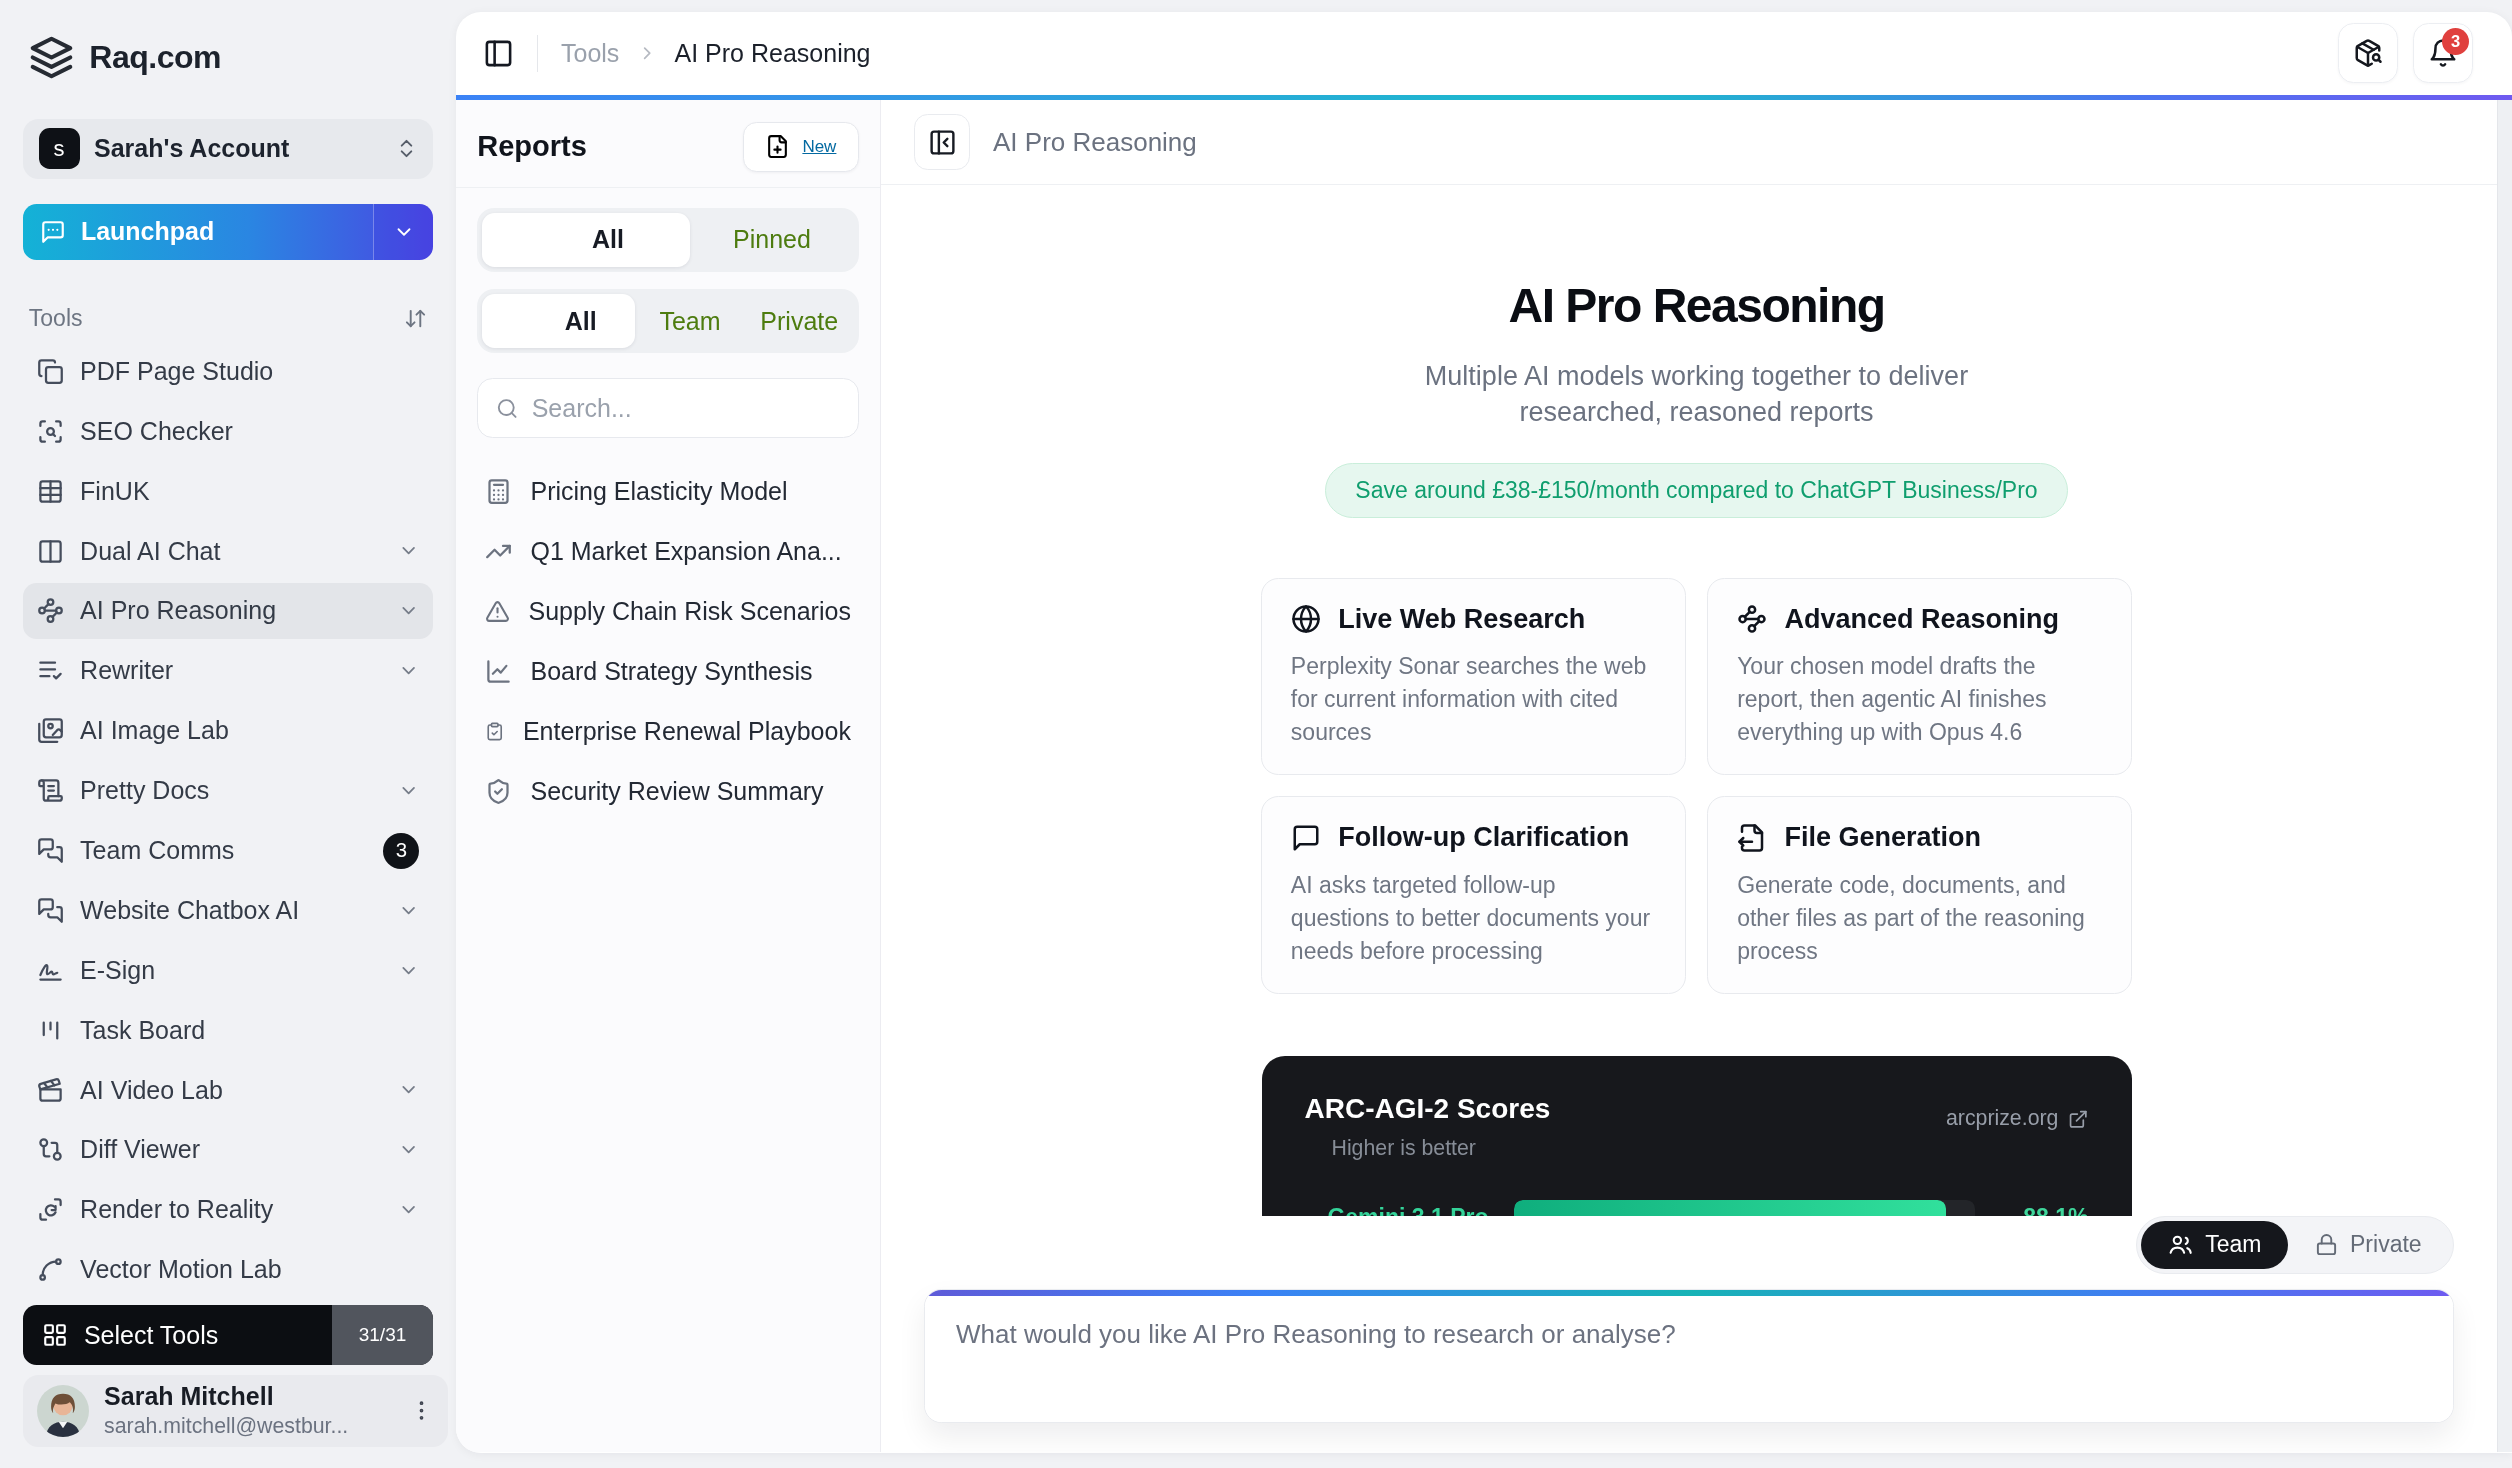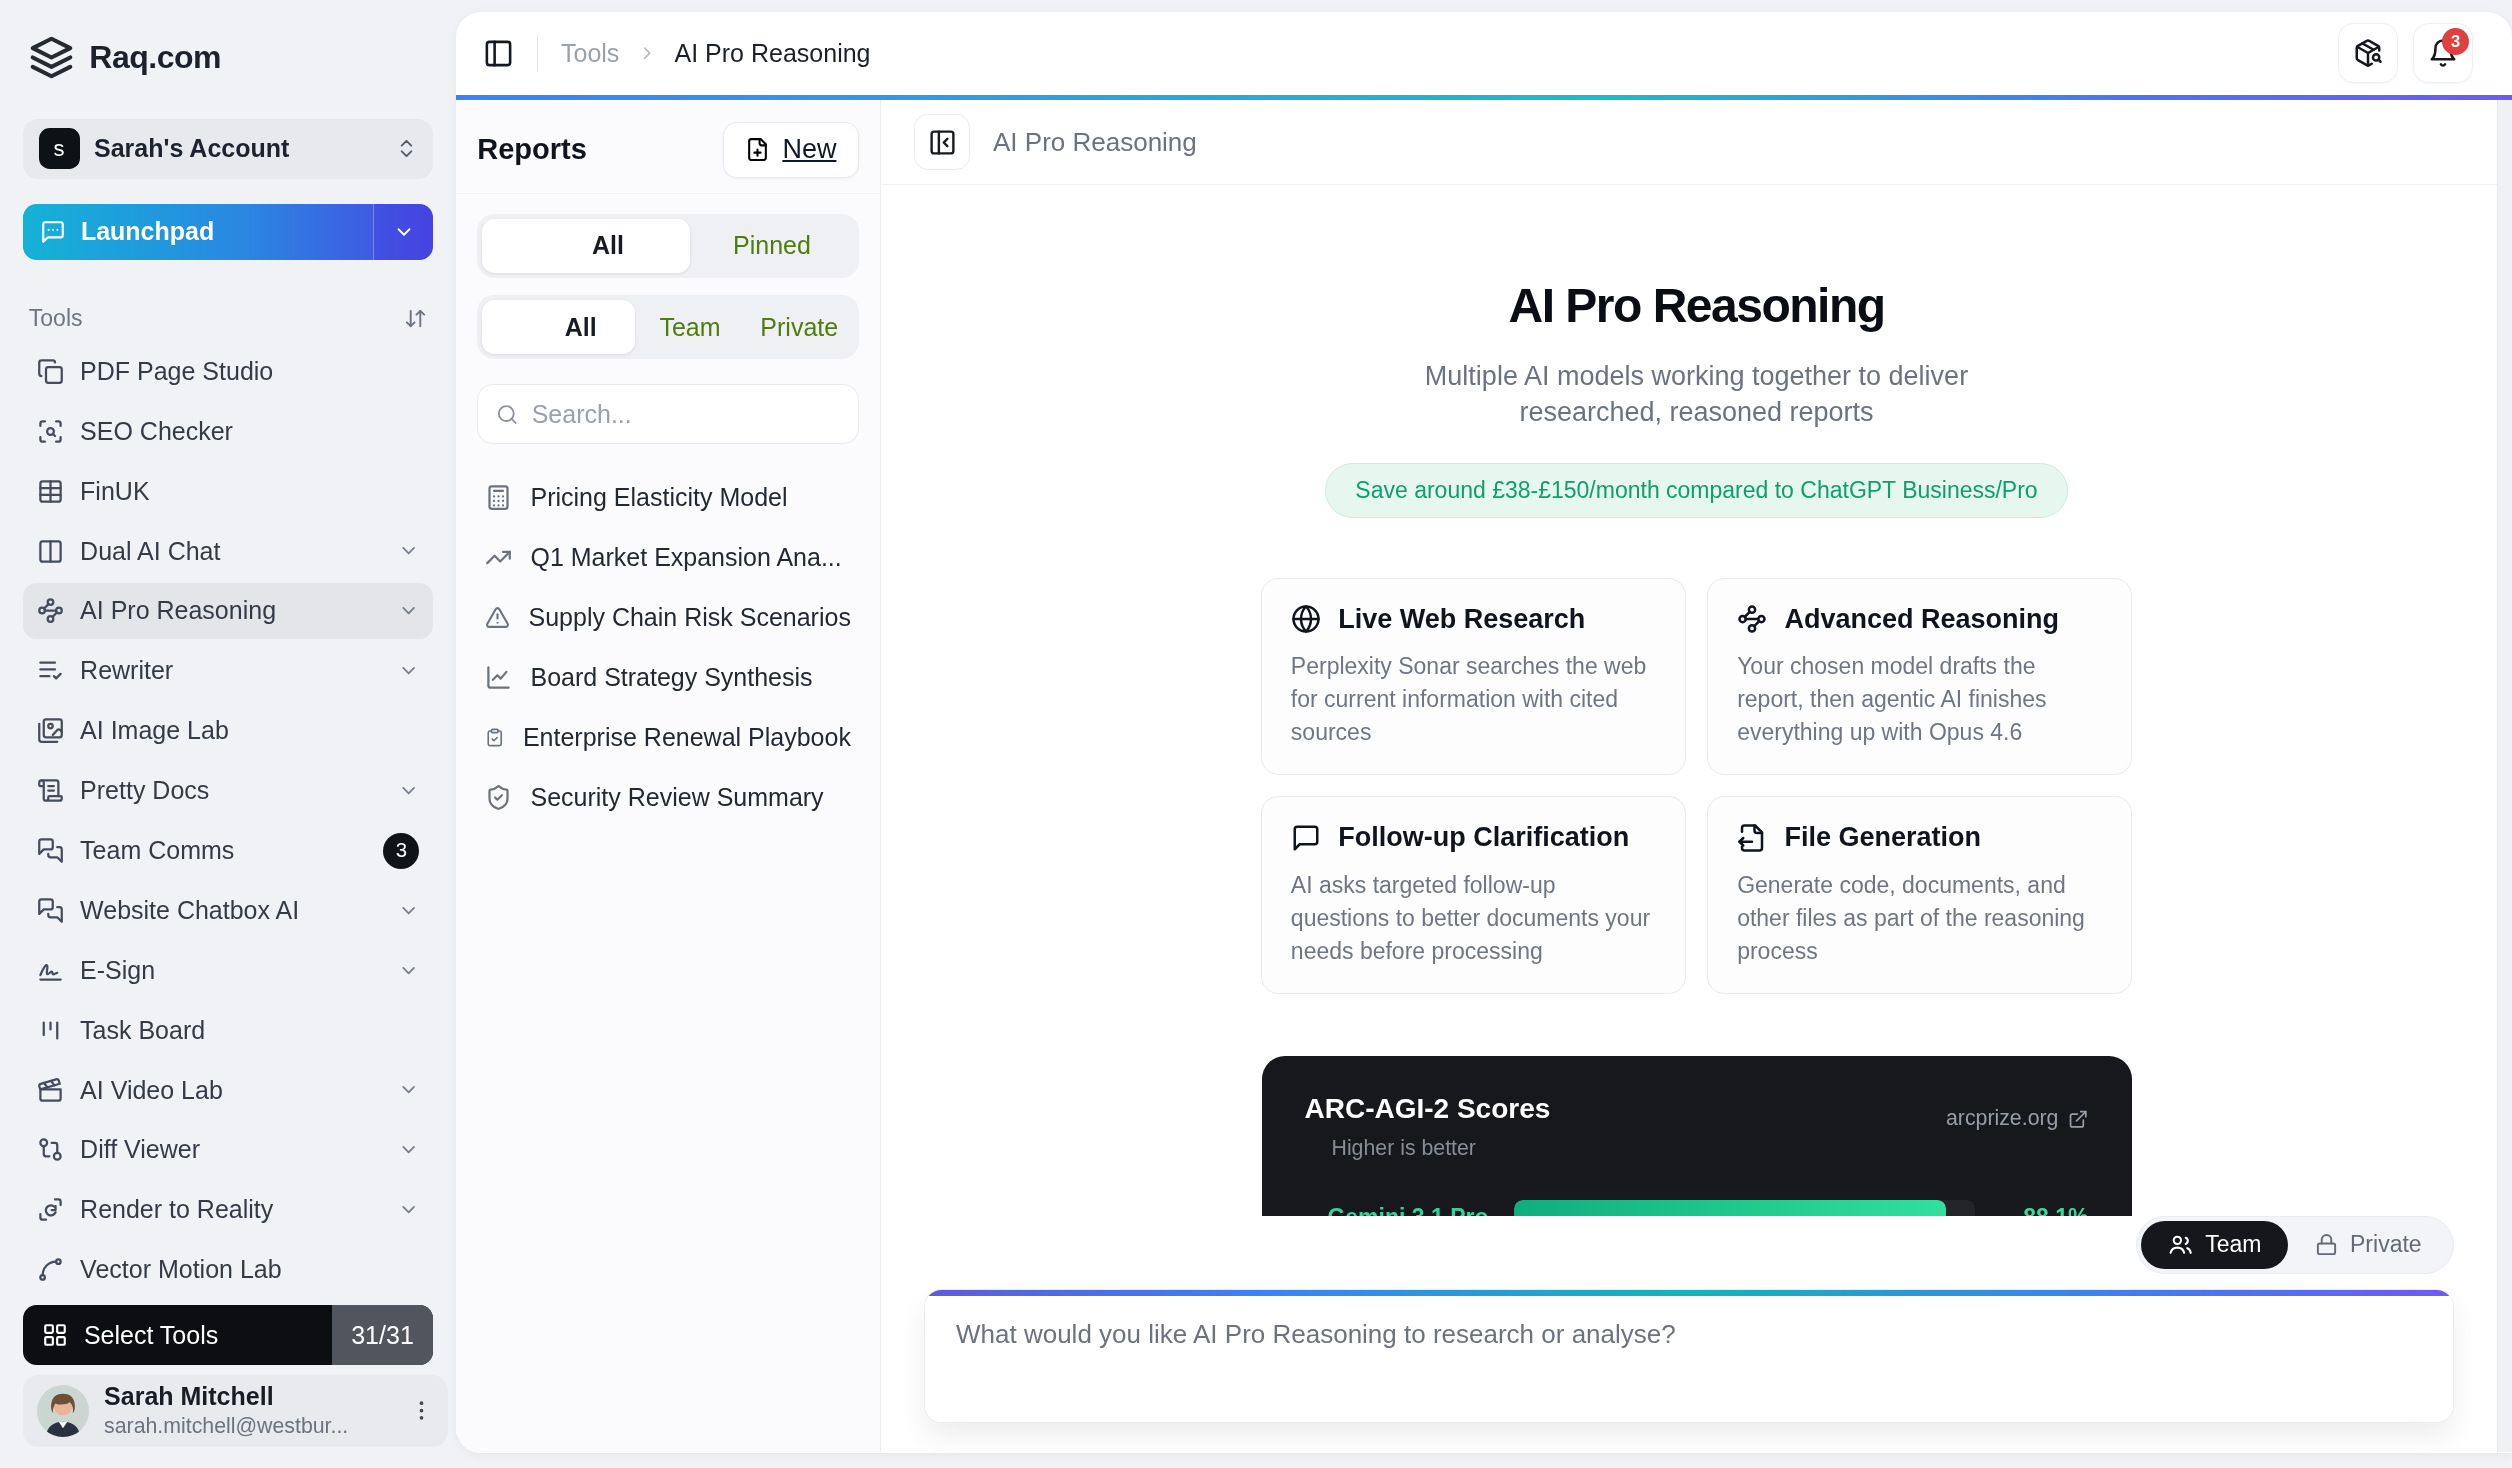--- a/index.html
+++ b/index.html
@@ -31,21 +31,21 @@
   .nav-item { height:56px; margin-bottom:3.9px; border-radius:13.6px; display:flex; align-items:center; gap:16.5px; padding:0 13.6px; cursor:pointer; }
   .nav-item.active { background:#e3e5e9; }
   .nav-icon { color:#454d5c; }
   .nav-label { font-size:25px; color:#343b47; white-space:nowrap; }
   .nav-caret { margin-left:auto; color:#767d89; }
   .nav-badge { margin-left:auto; min-width:36px; height:36px; border-radius:50%; background:#101318; color:#fff; font-size:20.4px; display:flex; align-items:center; justify-content:center; }
 
   .select-tools { position:absolute; left:23px; right:23px; bottom:103px; height:60px; border-radius:13.6px; background:#0c0e12; display:flex; align-items:stretch; color:#fff; cursor:pointer; overflow:hidden; }
   .select-tools-main { flex:1; display:flex; align-items:center; gap:15.5px; padding:0 19.4px; }
   .select-tools-label { font-size:25px; }
-  .select-tools-count { width:101px; background:#51555d; display:flex; align-items:center; justify-content:center; font-size:25px; }
+  .select-tools-count { width:101px; background:#51555d; display:flex; align-items:center; justify-content:center; font-size:19px; }
 
   .user-card { position:absolute; left:23px; right:8px; bottom:21.3px; height:72px; border-radius:15.5px; background:#e9eaee; display:flex; align-items:center; gap:15.5px; padding:0 13.6px; cursor:pointer; }
   .user-avatar { width:52px; height:52px; border-radius:50%; overflow:hidden; flex:none; }
   .user-texts { display:flex; flex-direction:column; gap:2.9px; min-width:0; }
   .user-name { font-size:25px; font-weight:600; color:#181c24; }
   .user-email { font-size:21.3px; color:#6b7280; white-space:nowrap; }
   .user-kebab { margin-left:auto; color:#3f4450; cursor:pointer; }
 
   
   .card { position:absolute; left:456px; top:11.6px; right:0; bottom:15.5px; background:#fff; border-radius:25px 25px 0 25px; overflow:hidden; box-shadow:0 1.9px 9.7px rgba(20,25,40,.05); }
@@ -62,21 +62,21 @@
 
   .gradbar { height:5.8px; background:linear-gradient(90deg,#3b82f6 0%,#2f9fe0 28%,#1abdca 56%,#4b74f0 82%,#6f5af0 100%); }
 
   .content { display:flex; height:calc(100% - 89px); }
 
   
   .reports { width:425px; min-width:425px; background:#fbfbfd; border-right:1px solid #ececf1; display:flex; flex-direction:column; padding:21.3px 21.3px 0 21.3px; }
   .reports-head { display:flex; align-items:center; justify-content:space-between; margin-bottom:15.5px; }
   .reports-title { font-size:29px; font-weight:600; color:#10141c; }
   .new-btn { display:flex; align-items:center; gap:12.6px; border:1px solid #e6e8ed; background:#fff; border-radius:13.6px; padding:11.6px 21.3px; cursor:pointer; box-shadow:0 1px 2.9px rgba(20,25,40,.05); }
-  .new-btn-label { font-size:27px; font-weight:500; color:#0f172a;text-decoration:underline; }
+  .new-btn-label { font-size:17px; font-weight:500; color:#0369a1;text-decoration:underline; }
   .reports-divider { border-top:1px solid #eef0f3; margin:0 -21.3px 19.4px -21.3px; }
   .seg { background:#eef0f3; border-radius:17.4px; padding:4.8px; display:flex; height:64px; margin-bottom:17.4px; }
   .seg-item { flex:1; display:flex; align-items:center; justify-content:center; border-radius:12.6px; font-size:25px; color:#4d7c0f; font-weight:500; cursor:pointer; }
   .seg-item.active { background:#fff; color:#171b24; font-weight:600; box-shadow:0 1px 3.9px rgba(20,25,40,.09);padding-left:44px; }
   .search-box { height:60px; border-radius:15.5px; border:1px solid #e7e9ee; background:#fff; display:flex; align-items:center; gap:13.6px; padding:0 17.4px; margin:7.8px 0 23px 0; color:#8b919d; }
   .search-box input { border:none; outline:none; background:transparent; font-size:25px; color:#30363f; font-family:"Liberation Sans",sans-serif; width:100%; }
   .search-box input::placeholder { color:#9aa1ac; }
   .report-item { height:60px; display:flex; align-items:center; gap:18.4px; padding:0 7.8px; cursor:pointer; color:#6c7380; }
   .report-label { font-size:25px; color:#232934; white-space:nowrap; }
 

